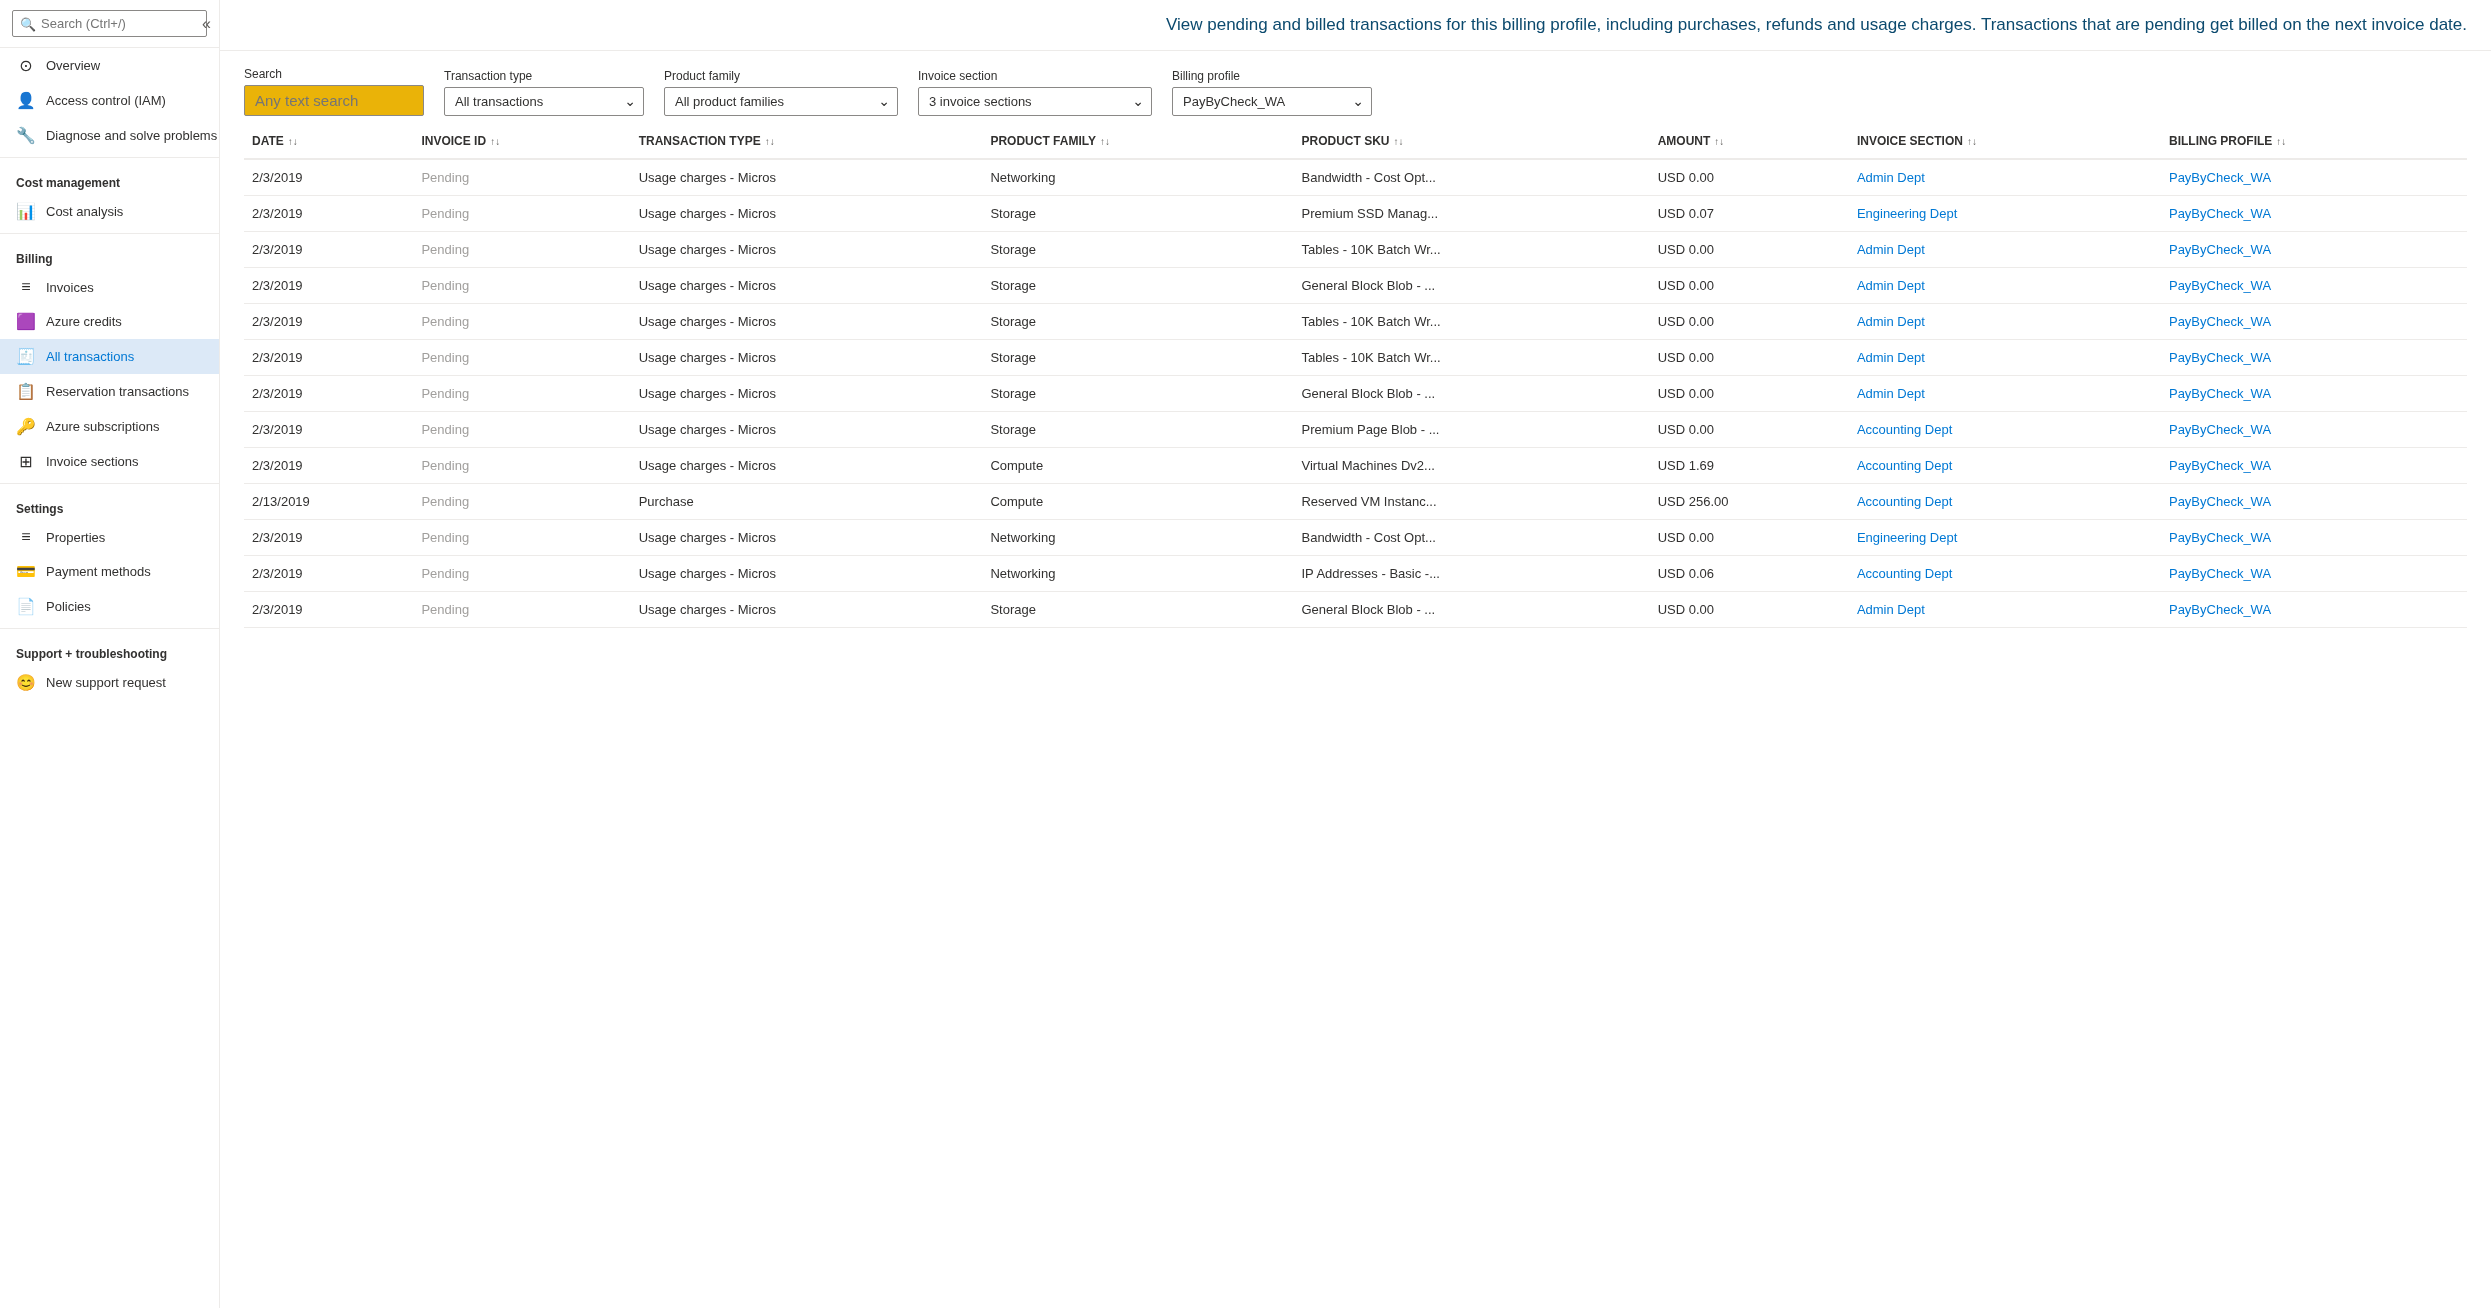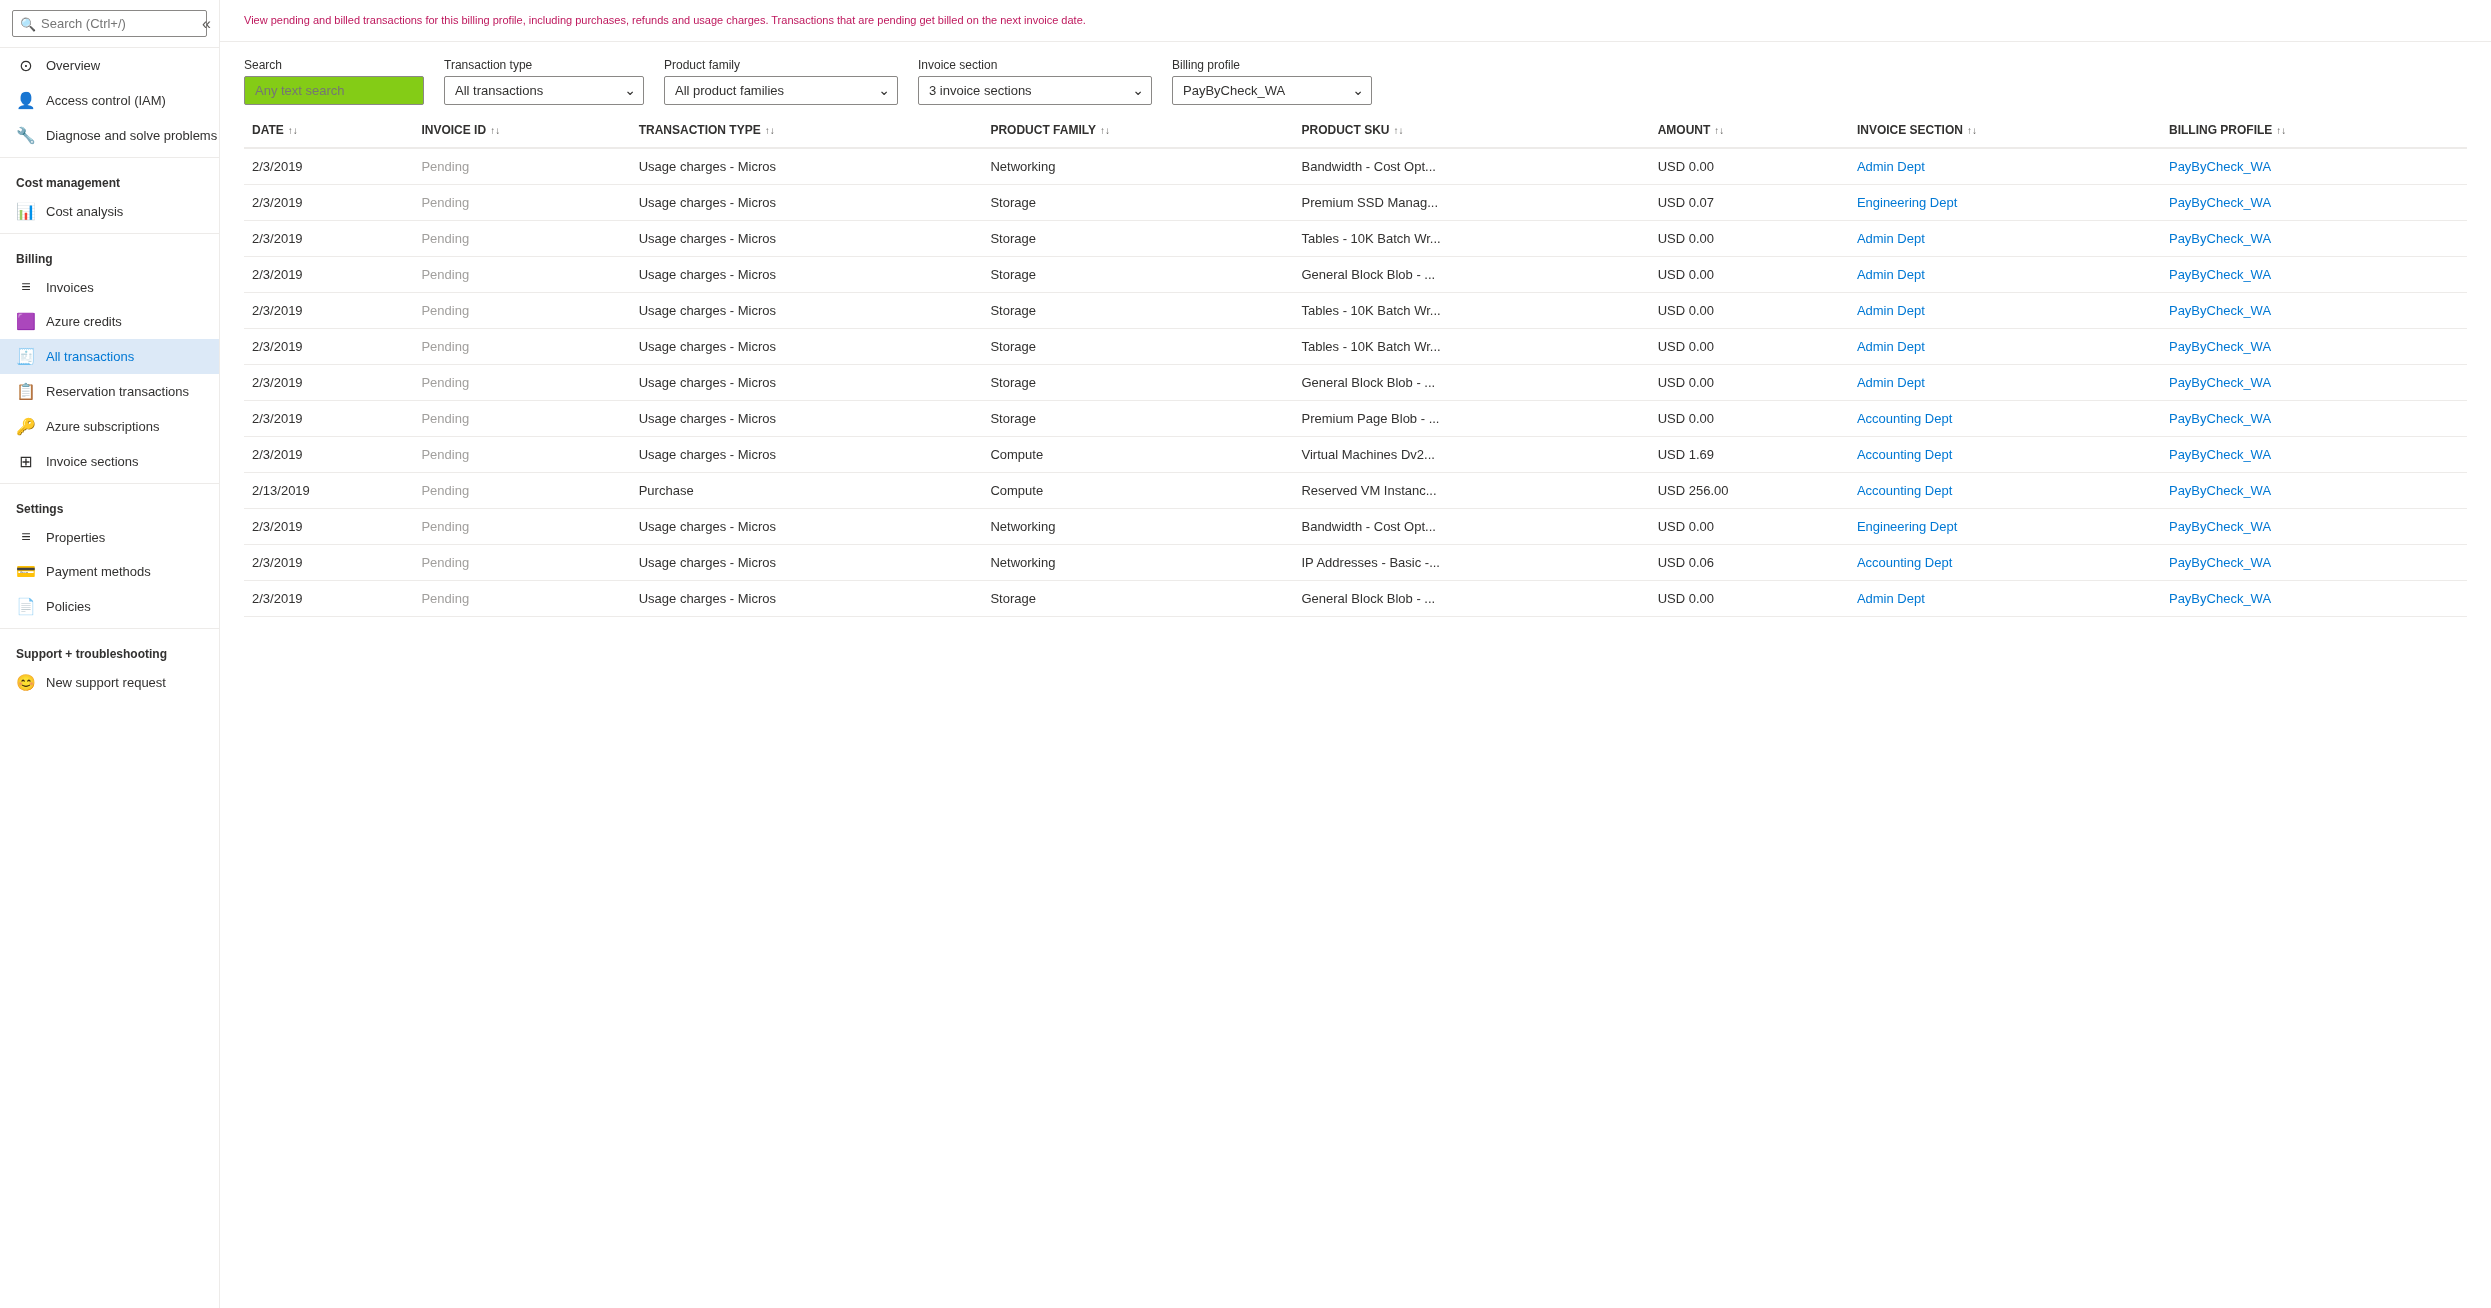--- a/index.html
+++ b/index.html
@@ -78,24 +78,25 @@
     
     .main {
       flex: 1;
       overflow-y: auto;
       padding: 0;
       display: flex;
       flex-direction: column;
     }
     .description-bar {
       padding: 12px 24px;
-      font-size: 11px;
-      color: #be185d;
+      font-size: 17px;
+      color: #0c4a6e;
       border-bottom: 1px solid #edebe9;
       line-height: 1.5;
+      text-align: right;
     }
     .filters-area {
       padding: 16px 24px 8px 24px;
       display: flex;
       flex-wrap: wrap;
       gap: 20px;
       align-items: flex-end;
     }
     .filter-group {
       display: flex;
@@ -104,25 +105,25 @@
     }
     .filter-label {
       font-size: 12px;
       color: #323130;
       font-weight: 400;
     }
     .filter-input {
       border: 1px solid #8a8886;
       border-radius: 2px;
       padding: 6px 10px;
-      font-size: 13px;
+      font-size: 15px;
       color: #605e5c;
       width: 180px;
       outline: none;
-      background: #84cc16;
+      background: #eab308;
     }
     .filter-select {
       border: 1px solid #8a8886;
       border-radius: 2px;
       padding: 6px 30px 6px 10px;
       font-size: 13px;
       color: #323130;
       background: #fff;
       appearance: none;
       cursor: pointer;

